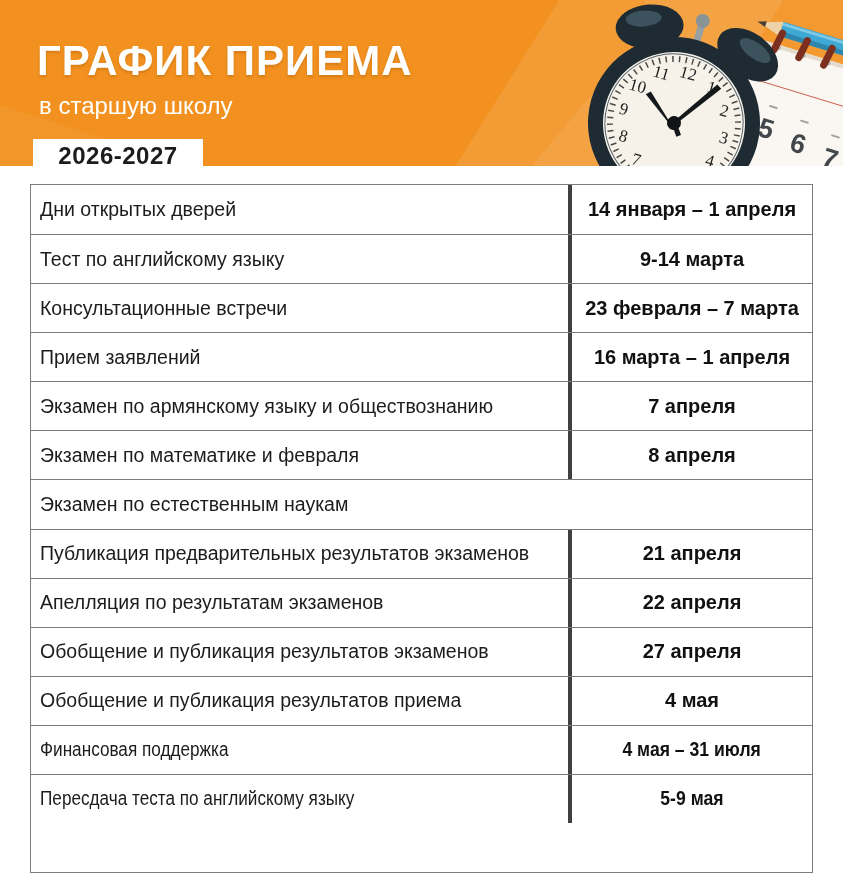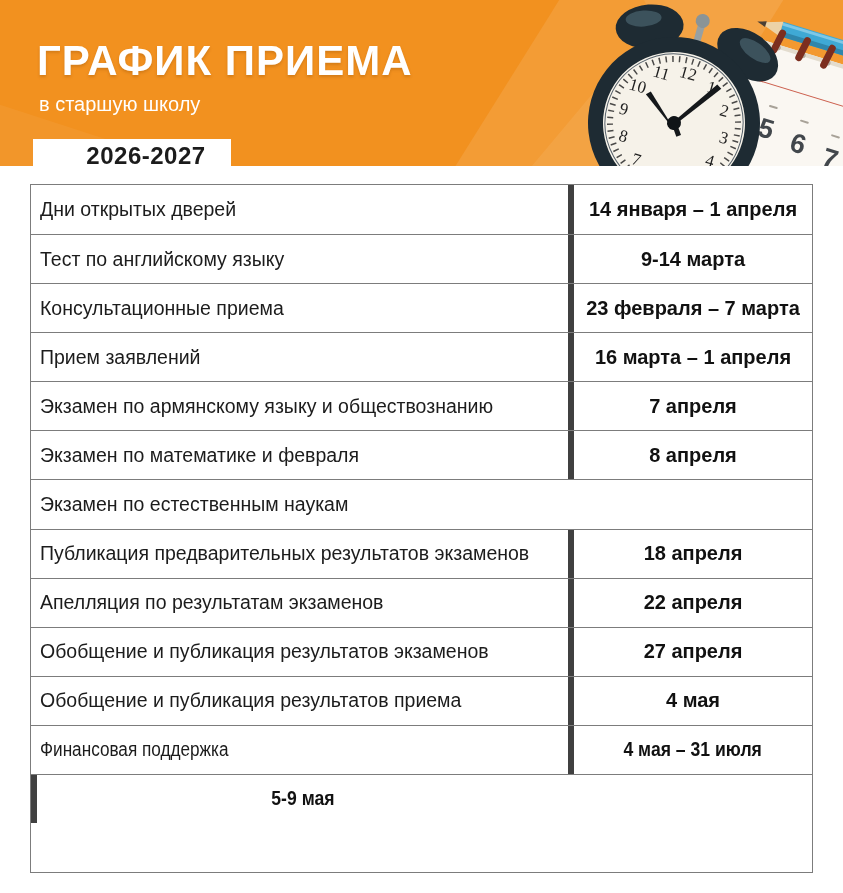--- a/index.html
+++ b/index.html
@@ -8,37 +8,37 @@
   
   .banner{position:absolute;left:0;top:0;width:843px;height:166px;background:#F2911F;overflow:hidden;}
   .wedge{position:absolute;background:rgba(255,255,255,0.10);}
   .wedge.w1{left:520px;top:-120px;width:190px;height:420px;transform:rotate(32deg);}
   .wedge.w2{left:700px;top:-80px;width:240px;height:360px;transform:rotate(-24deg);background:rgba(255,255,255,0.08);}
   .wedge.w3{left:540px;top:110px;width:130px;height:140px;transform:rotate(40deg);background:rgba(255,255,255,0.07);}
   .wedge.w4{left:-40px;top:120px;width:160px;height:90px;transform:rotate(18deg);background:rgba(255,255,255,0.05);}
 
   .title{position:absolute;left:37px;top:40px;font-size:42px;line-height:1;font-weight:800;
          color:#ffffff;letter-spacing:1px;text-shadow:0 2px 3px rgba(120,60,0,0.25);white-space:nowrap;}
-  .subtitle{position:absolute;left:39px;top:94px;font-size:20px;line-height:1;font-weight:500;
+  .subtitle{position:absolute;left:39px;top:94px;font-size:24px;line-height:1;font-weight:500;
             color:#ffffff;white-space:nowrap;}
 
   .year-badge{position:absolute;left:33px;top:139px;width:170px;height:34px;background:#ffffff;
               display:flex;align-items:center;justify-content:center;z-index:5;
-              font-size:24px;font-weight:700;color:#1c1c1c;letter-spacing:0.5px;padding-left:28px;}
+              font-size:24px;font-weight:700;color:#1c1c1c;letter-spacing:0.5px;}
 
   .illus{position:absolute;}
 
   
   .schedule{position:absolute;left:30px;top:184px;width:783px;height:689px;box-sizing:border-box;
             border:1px solid #7c7c7c;display:grid;grid-template-rows:repeat(14,1fr);background:#fff;}
   .tr{display:grid;grid-template-columns:537px 1fr;border-top:1px solid #7c7c7c;min-height:0;}
   .tr:first-child{border-top:none;}
   .td{display:flex;align-items:center;min-height:0;overflow:hidden;}
   .td.event{padding-left:9px;font-size:19.5px;color:#1c1c1c;}
-  .td.date{justify-content:center;border-left:6px solid #404040;font-size:20px;font-weight:700;color:#111;}
+  .td.date{justify-content:center;border-left:4px solid #404040;font-size:20px;font-weight:700;color:#111;}
   .td span{display:inline-block;white-space:nowrap;}
   .tr.cond .td.event span{transform:scaleX(0.88);transform-origin:left center;}
   .tr.cond .td.date span{transform:scaleX(0.88);transform-origin:center center;}
 </style>
 </head>
 <body>
 
 <div class="banner">
   <div class="wedge w1"></div>
   <div class="wedge w2"></div>
@@ -153,21 +153,21 @@
   <div class="tr">
     <div class="td event">
         <span>Тест по английскому языку</span>
       </div>
     <div class="td date">
         <span>9-14 марта</span>
       </div>
   </div>
   <div class="tr">
     <div class="td event">
-        <span>Консультационные приема</span>
+        <span>Консультационные встречи</span>
       </div>
     <div class="td date">
         <span>23 февраля – 7 марта</span>
       </div>
   </div>
   <div class="tr">
     <div class="td event">
         <span>Прием заявлений</span>
       </div>
     <div class="td date">
@@ -193,21 +193,21 @@
   <div class="tr">
     <div class="td event">
         <span>Экзамен по естественным наукам</span>
       </div>
   </div>
   <div class="tr">
     <div class="td event">
         <span>Публикация предварительных результатов экзаменов</span>
       </div>
     <div class="td date">
-        <span>18 апреля</span>
+        <span>21 апреля</span>
       </div>
   </div>
   <div class="tr">
     <div class="td event">
         <span>Апелляция по результатам экзаменов</span>
       </div>
     <div class="td date">
         <span>22 апреля</span>
       </div>
   </div>
@@ -229,17 +229,20 @@
   </div>
   <div class="tr cond">
     <div class="td event">
         <span>Финансовая поддержка</span>
       </div>
     <div class="td date">
         <span>4 мая – 31 июля</span>
       </div>
   </div>
   <div class="tr cond">
+    <div class="td event">
+        <span>Пересдача теста по английскому языку</span>
+      </div>
     <div class="td date">
         <span>5-9 мая</span>
       </div>
   </div>
 </div>
 
 </body></html>

